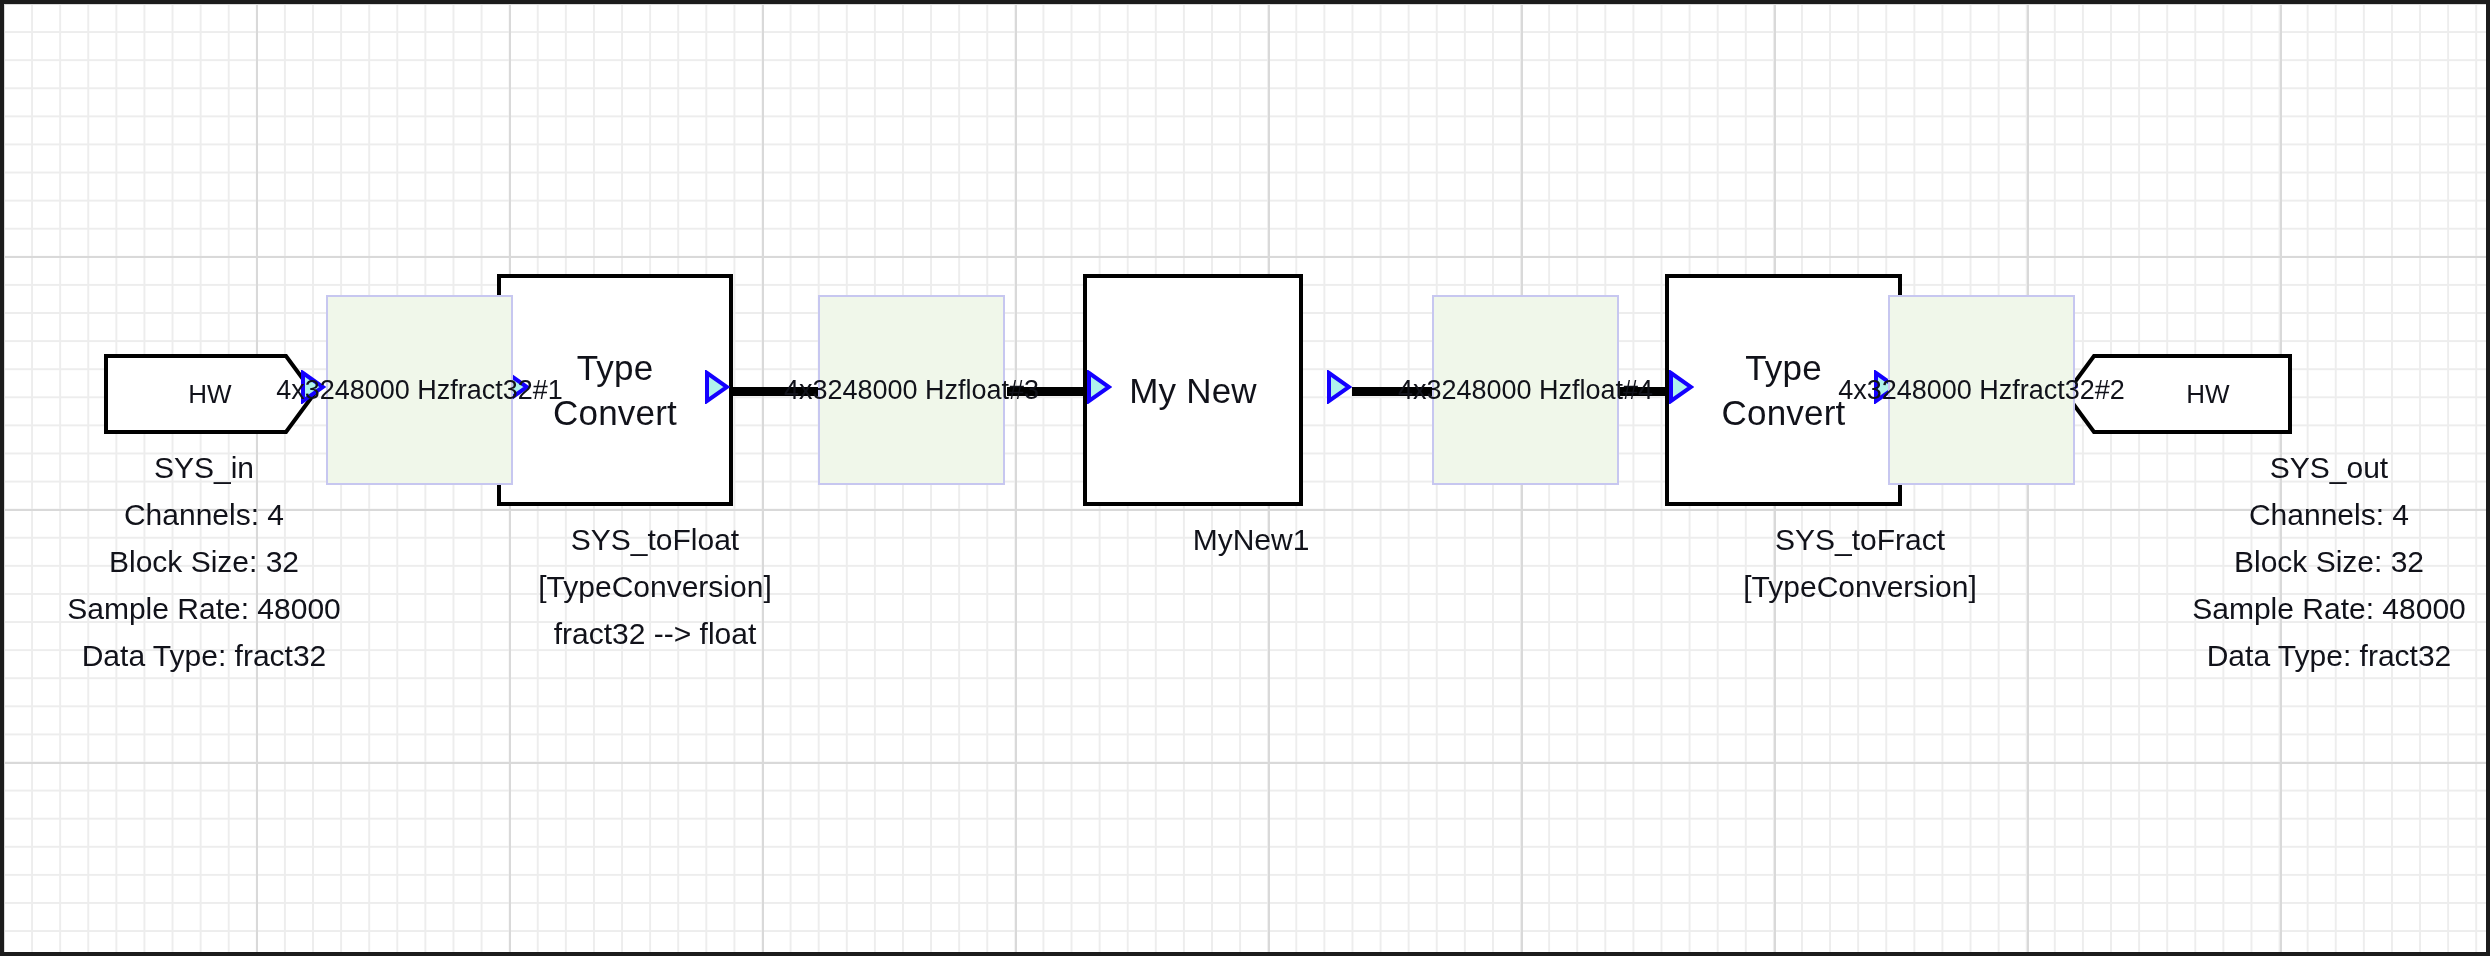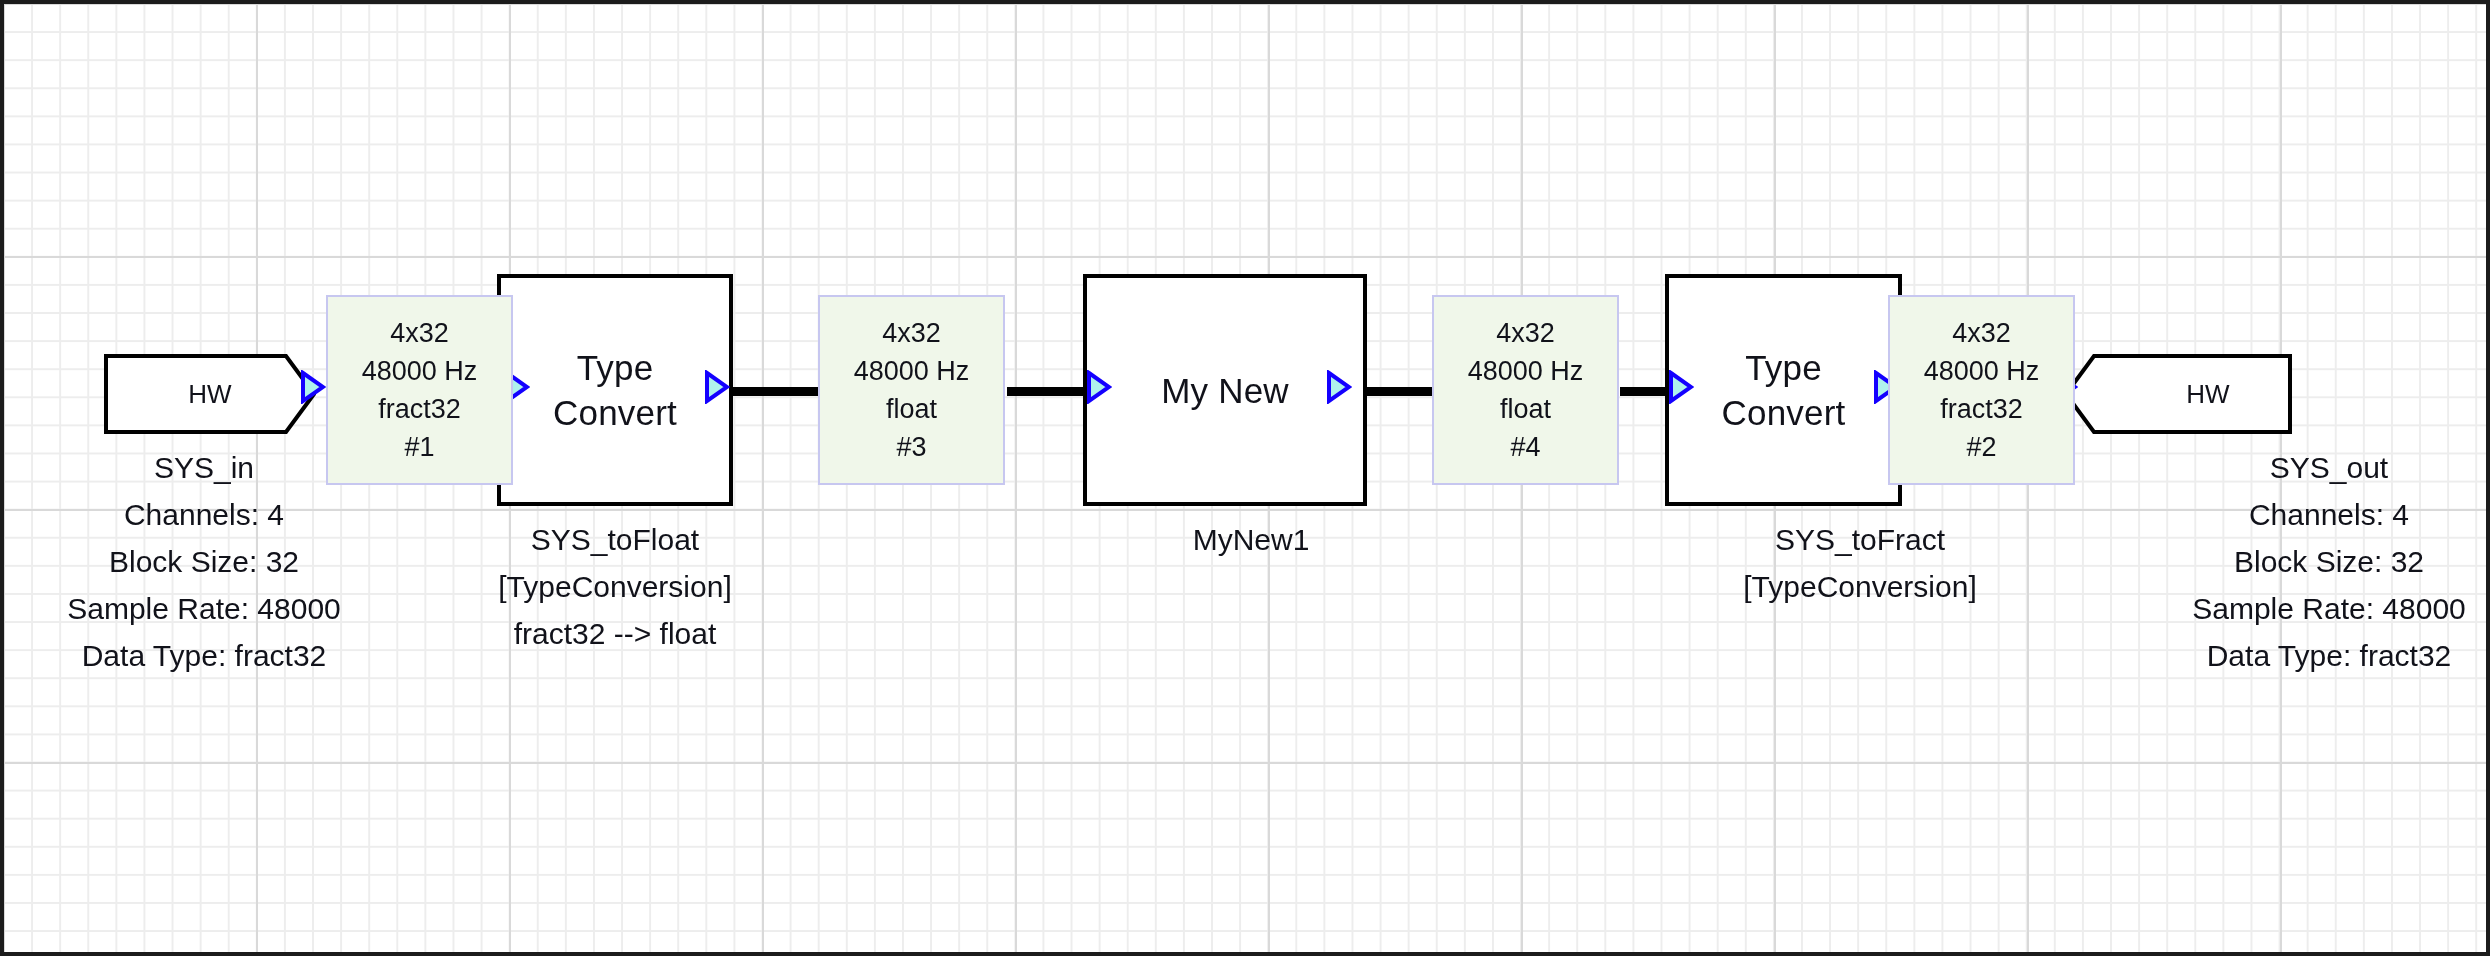--- a/index.html
+++ b/index.html
@@ -88,21 +88,21 @@
   .port svg { display: block; }
 
   
   .tip {
     position: absolute;
     box-sizing: border-box;
     background: #f0f7ea;
     border: 2px solid #c7c7f0;
     z-index: 6;
     display: flex;
-    flex-direction: column;
+    flex-direction: row;
     align-items: center;
     justify-content: center;
     padding: 4px 6px;
   }
   .tip span {
     display: block;
     font-size: 27px;
     line-height: 38px;
     color: #11121a;
     text-align: center;
@@ -164,34 +164,34 @@
   <div class="port" style="left:500px; top:366px;">
     <svg width="26" height="34" viewBox="0 0 26 34">
       <polygon points="3,3 23,17 3,31" fill="#aff2ec" stroke="#1400ff" stroke-width="4"></polygon>
     </svg>
   </div>
   <div class="port" style="left:700px; top:366px;">
     <svg width="26" height="34" viewBox="0 0 26 34">
       <polygon points="3,3 23,17 3,31" fill="#aff2ec" stroke="#1400ff" stroke-width="4"></polygon>
     </svg>
   </div>
-  <div class="caption" style="left:281px; top:512px; width:660px;">
+  <div class="caption" style="left:281px; top:512px; width:660px;padding-left:40px;">
     <span class="cline">SYS_toFloat</span>
     <span class="cline">[TypeConversion]</span>
     <span class="cline">fract32 --&gt; float</span>
   </div>
 
   <div class="tip" style="left:814px; top:291px; width:187px; height:190px;">
     <span>4x32</span>
     <span>48000 Hz</span>
     <span>float</span>
     <span>#3</span>
   </div>
 
-  <div class="block" style="left:1079px; top:270px; width:284px; height:232px;">
+  <div class="block" style="left:1079px; top:270px; width:220px; height:232px;">
     <span class="block-label">My New</span>
   </div>
   <div class="port" style="left:1082px; top:366px;">
     <svg width="26" height="34" viewBox="0 0 26 34">
       <polygon points="3,3 23,17 3,31" fill="#aff2ec" stroke="#1400ff" stroke-width="4"></polygon>
     </svg>
   </div>
   <div class="port" style="left:1322px; top:366px;">
     <svg width="26" height="34" viewBox="0 0 26 34">
       <polygon points="3,3 23,17 3,31" fill="#aff2ec" stroke="#1400ff" stroke-width="4"></polygon>

